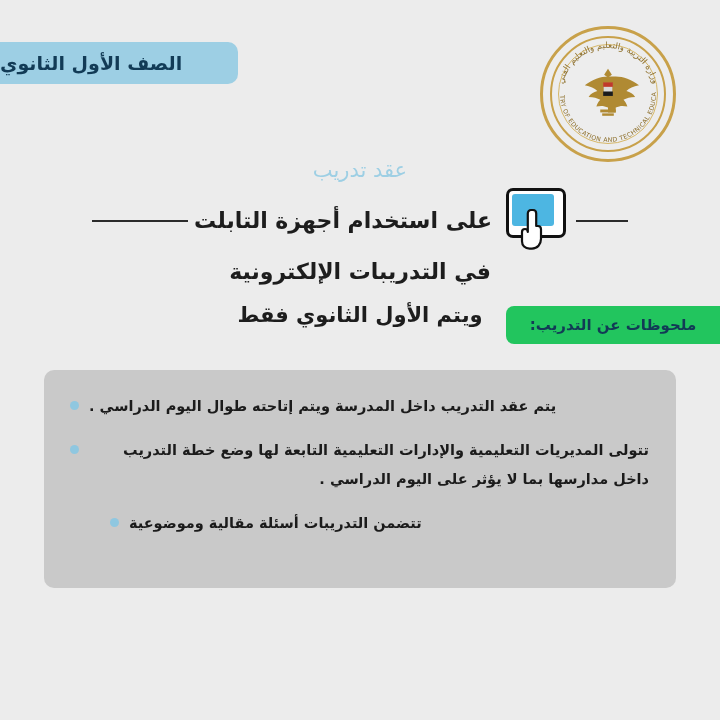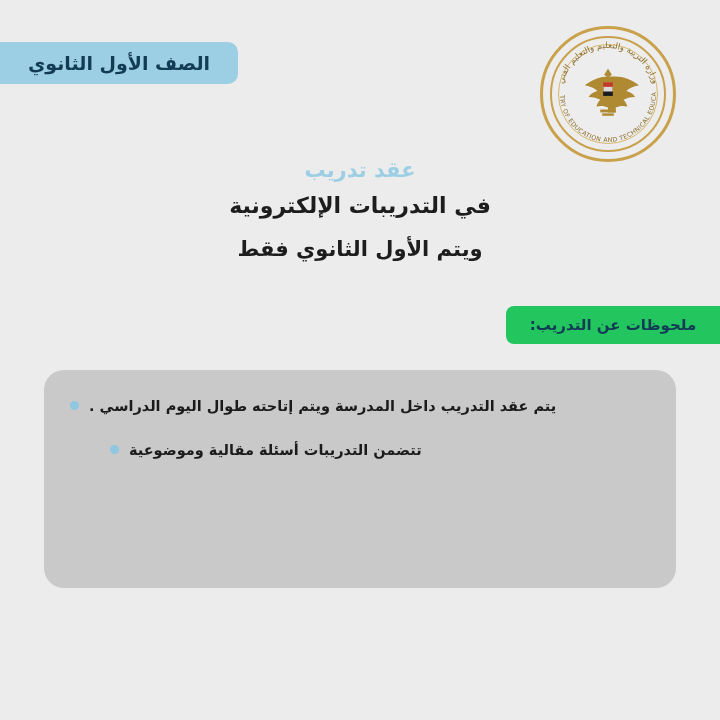--- a/index.html
+++ b/index.html
@@ -20,21 +20,21 @@
     position: absolute;
     top: 42px;
     left: 0;
     width: 238px;
     height: 42px;
     background: #9dcfe4;
     border-top-right-radius: 10px;
     border-bottom-right-radius: 10px;
     display: flex;
     align-items: center;
-    justify-content: center;
+    justify-content: flex-end;
   }
   .grade-ribbon span {
     color: #123b56;
     font-size: 19px;
     font-weight: bold;
     letter-spacing: 0;
   }
 
   
   .emblem {
@@ -76,21 +76,21 @@
   .headline {
     position: absolute;
     top: 158px;
     right: 0;
     width: 720px;
     text-align: center;
   }
   .kicker {
     color: #9dcfe4;
     font-size: 21px;
-    font-weight: bold;
+    font-weight: normal;
     margin-bottom: 6px;
   }
   .hl-line {
     color: #1d1d1d;
     font-size: 22px;
     font-weight: bold;
     line-height: 1.6;
   }
   .hl-line.row {
     display: flex;
@@ -168,21 +168,21 @@
   }
 
   
   .notes-card {
     position: absolute;
     top: 370px;
     left: 44px;
     width: 632px;
     height: 218px;
     background: #c9c9c9;
-    border-radius: 20px;
+    border-radius: 10px;
     padding: 22px 26px 10px 26px;
     box-sizing: border-box;
   }
   .note {
     display: flex;
     align-items: flex-start;
     justify-content: flex-end;
     gap: 10px;
     margin-bottom: 16px;
   }
@@ -240,36 +240,56 @@
     </g>
     <rect x="27" y="20" width="10" height="14" fill="#d9d9d9" stroke="#b08a33" stroke-width="1"></rect>
     <rect x="27" y="20" width="10" height="4.6" fill="#c0392b"></rect>
     <rect x="27" y="29.4" width="10" height="4.6" fill="#1b1b1b"></rect>
   </svg>
 </div>
 
 <div class="headline">
   <div class="kicker">عقد تدريب</div>
 
+  <div class="hl-line row">
+    <div class="rule short"></div>
+
+    <div class="tablet-icon">
+      <div class="frame"></div>
+      <div class="screen"></div>
+      <svg class="hand" viewBox="0 0 30 44">
+        <path d="M13 2 c2 0 3.2 1.6 3.2 3.4 V18 h1.6 c1.8 0 3.2 1.4 3.2 3.2 v9.6
+                 c0 5.6 -3.6 9.8 -9 9.8 h-2.4 c-4.6 0 -7.6 -3 -7.6 -7.4 V24
+                 c0 -1.8 1.4 -3 3 -3 c1.6 0 2.8 1.2 2.8 3 v-18.6 C7.8 3.6 9.2 2 11 2 z" fill="#fff" stroke="#111" stroke-width="2.2" stroke-linejoin="round"></path>
+      </svg>
+    </div>
+
+    <span>على استخدام أجهزة التابلت</span>
+    <div class="rule"></div>
+  </div>
 
   <div class="hl-line">في التدريبات الإلكترونية</div>
   <div class="hl-sub">ويتم الأول الثانوي فقط</div>
 </div>
 
 <div class="notes-ribbon">
   <span>ملحوظات عن التدريب:</span>
 </div>
 
 <div class="notes-card">
 
   <div class="note">
     <span class="text">يتم عقد التدريب داخل المدرسة ويتم إتاحته طوال اليوم الدراسي .</span>
     <span class="dot"></span>
   </div>
 
+  <div class="note">
+    <span class="text">تتولى المديريات التعليمية والإدارات التعليمية التابعة لها وضع خطة التدريب داخل مدارسها بما لا يؤثر على اليوم الدراسي .</span>
+    <span class="dot"></span>
+  </div>
 
 
   <div class="note indent">
     <span class="text">تتضمن  التدريبات أسئلة مقالية وموضوعية</span>
     <span class="dot"></span>
   </div>
 
 </div>
 
 </body></html>

